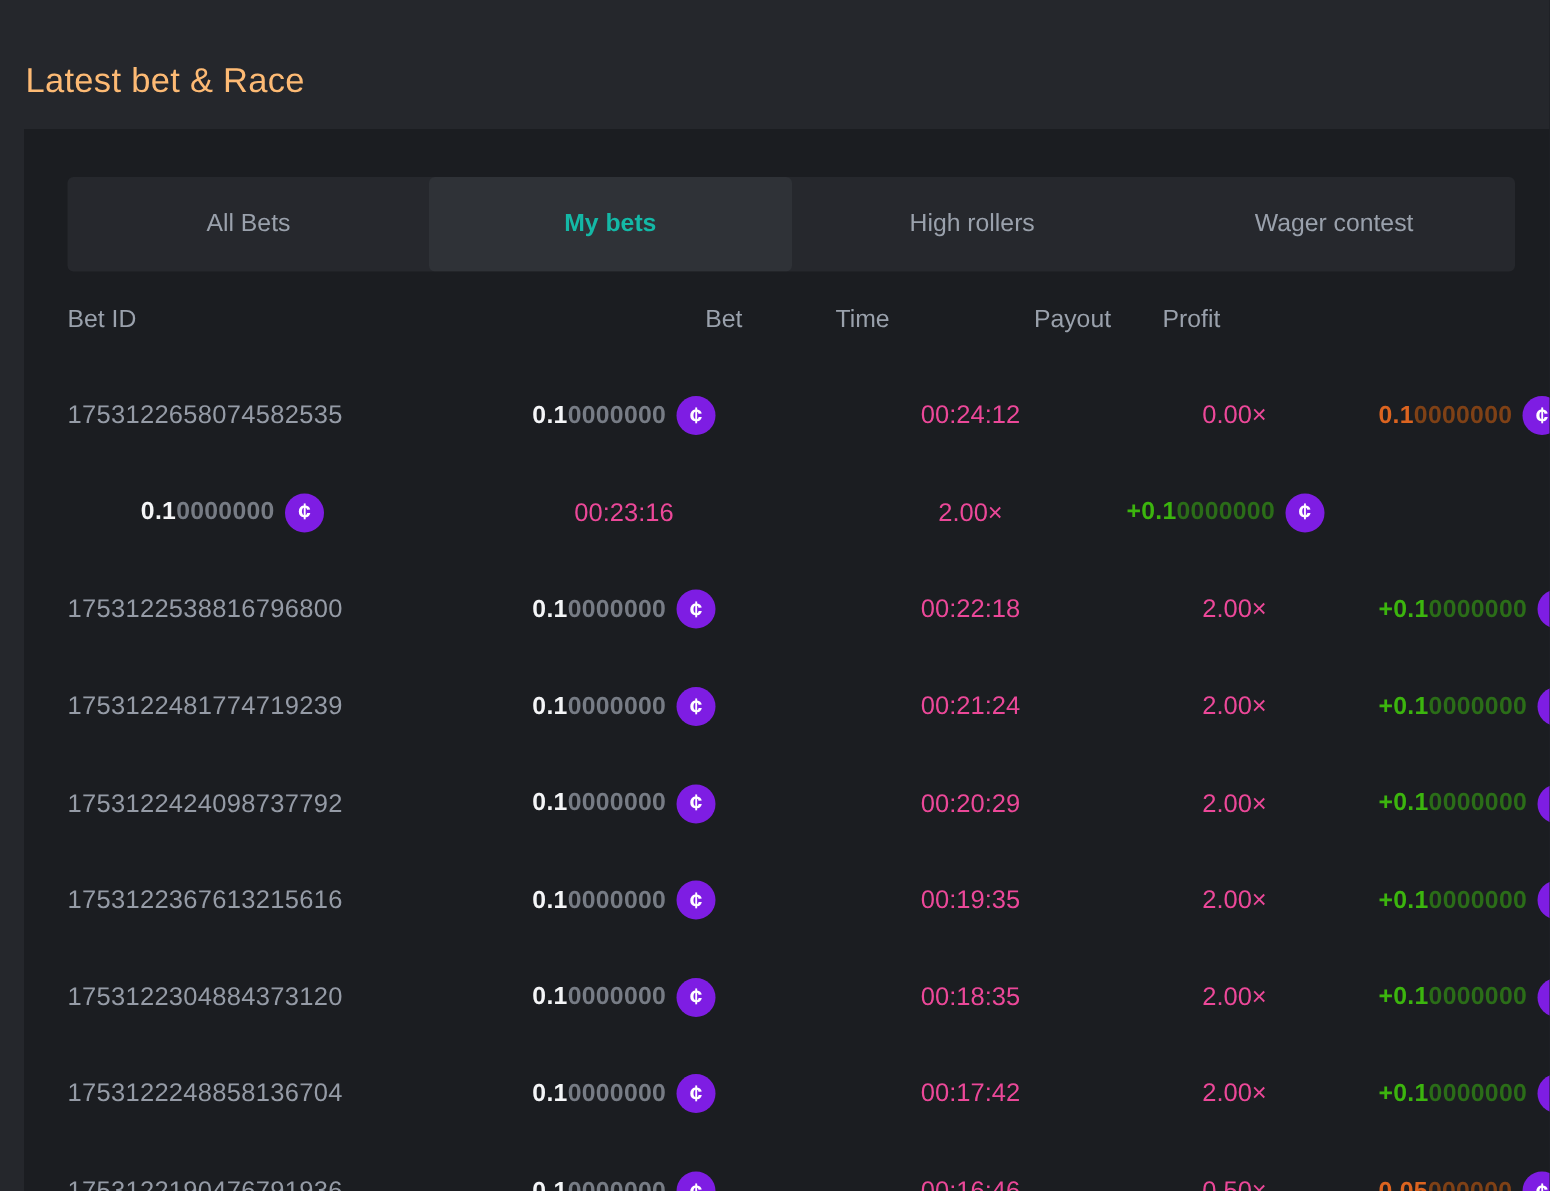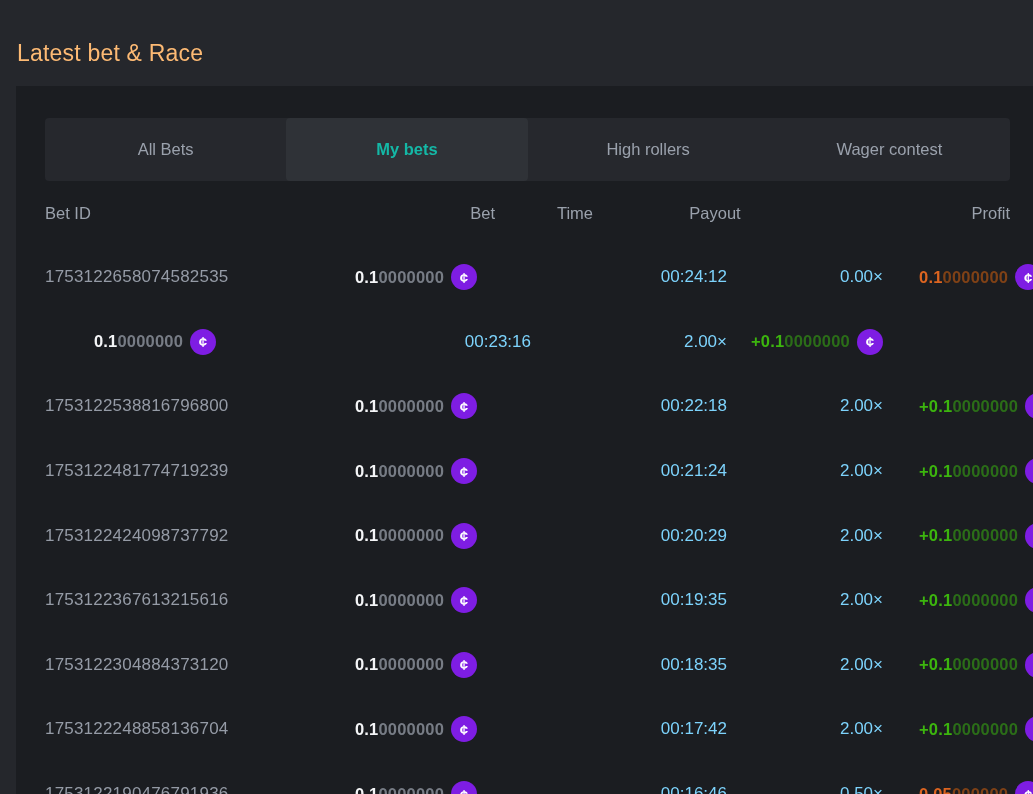--- a/index.html
+++ b/index.html
@@ -52,26 +52,26 @@
   .thead {
     height:48px;
     margin-top:8px;
     color:#9aa1ac;
     font-size:16.5px;
   }
   .c-id     { text-align:left;  }
   .c-bet    { text-align:right;}
   .c-time   { text-align:center;}
   .c-payout { text-align:center;}
-  .c-profit { text-align:right; }
+  .c-profit { }
 
   .tbody { margin-top:8px; }
   .row { height:64.6px; font-size:17px;gap:36px; }
   .cell-id { color:#959ba6; letter-spacing:.2px; }
-  .cell-time, .cell-payout { color:#7dd3fc;text-align:right; }
+  .cell-time, .cell-payout { color:#ec4899; }
 
   .amount-wrap {
     display:flex;
     align-items:center;
     gap:7px;
     font-size:16.5px;
     font-weight:700;
     letter-spacing:.2px;
   }
   .cell-bet .amount-wrap { justify-content:center; }

